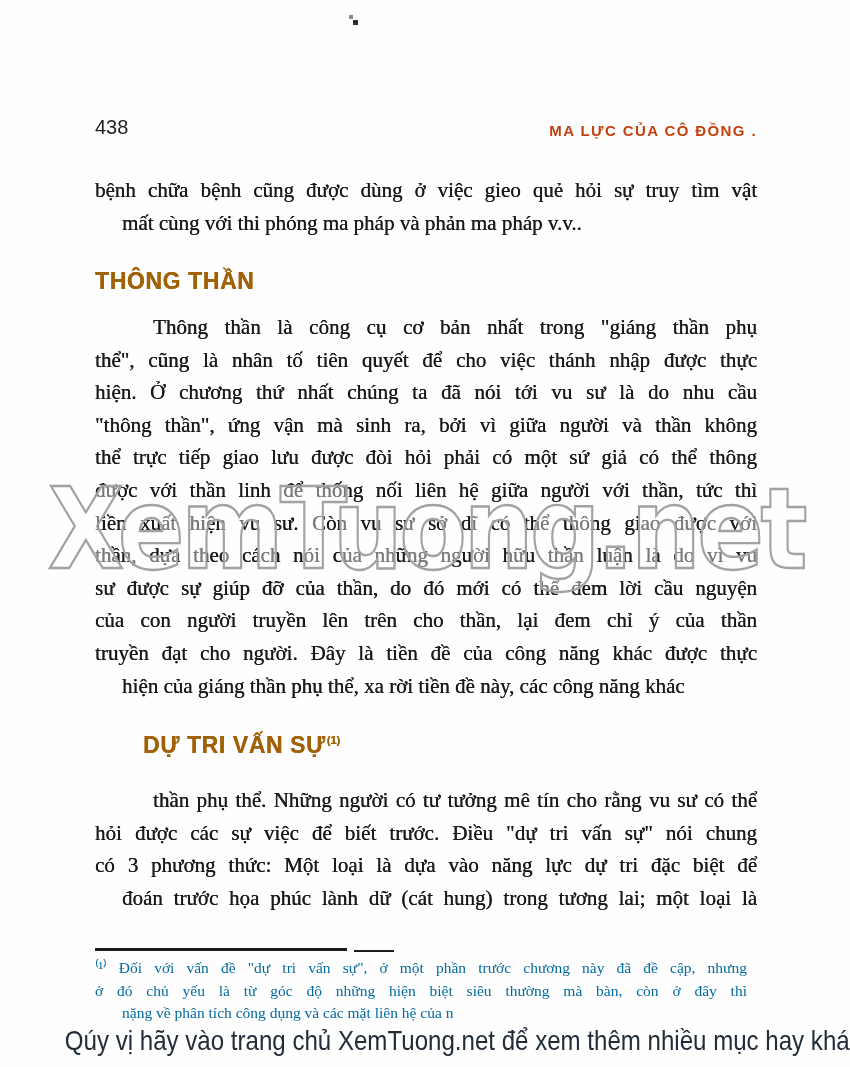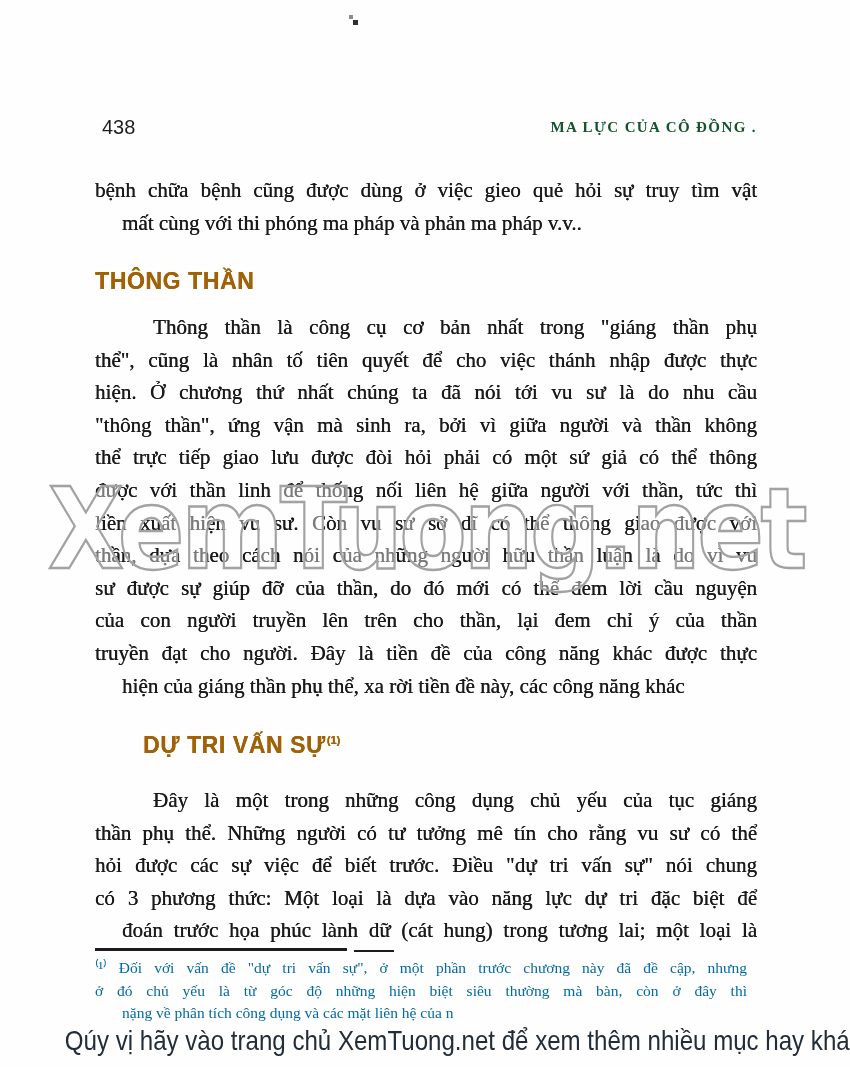--- a/index.html
+++ b/index.html
@@ -4,27 +4,27 @@
 <style>
   html,body { margin:0; padding:0; background:#ffffff; }
   .page {
     position:relative; width:850px; height:1067px;
     background:#fefefe; overflow:hidden;
     font-family:"Liberation Serif", serif; color:#1a1a1a;
   }
 
   
   .page-header {
-    position:absolute; left:102px; right:93px; top:116px;
-    display:flex; justify-content:space-between; align-items:center;
+    position:absolute; left:95px; right:93px; top:116px;
+    display:flex; justify-content:space-between; align-items:flex-end;
   }
   .page-number { font-family:"Liberation Sans", sans-serif; font-size:20px; color:#1f1f1f; }
   .running-title {
-    font-family:Liberation Serif, serif; font-weight:bold;
-    font-size:15px; letter-spacing:1.4px; color:#14532d;
+    font-family:Liberation Sans, sans-serif; font-weight:bold;
+    font-size:15px; letter-spacing:1.4px; color:#c2410c;
   }
 
   
   .body-text { font-size:21px; line-height:32.6px; text-shadow:0.3px 0 0 currentColor; }
   .lines .tline { text-align:justify; text-align-last:justify; }
   .lines .tline:last-child { text-align-last:left;margin-left:27px; }
   .lines.continues .tline:last-child { text-align-last:justify; }
   .lines.indent-first .tline:first-child { text-indent:58px; }
 
   .para1 { position:absolute; left:95px; top:174px; width:662px; }
@@ -100,21 +100,20 @@
       <div class="tline">của con người truyền lên trên cho thần, lại đem chỉ ý của thần</div>
       <div class="tline">truyền đạt cho người. Đây là tiền đề của công năng khác được thực</div>
       <div class="tline">hiện của giáng thần phụ thể, xa rời tiền đề này, các công năng khác</div>
     </div>
 
   <div class="heading heading2">
     <span>DỰ TRI VẤN SỰ</span><sup>(1)</sup>
   </div>
 
   <div class="para3 body-text lines indent-first continues">
-      <div class="tline">Đây là một trong những công dụng chủ yếu của tục giáng</div>
       <div class="tline">thần phụ thể. Những người có tư tưởng mê tín cho rằng vu sư có thể</div>
       <div class="tline">hỏi được các sự việc để biết trước. Điều "dự tri vấn sự" nói chung</div>
       <div class="tline">có 3 phương thức: Một loại là dựa vào năng lực dự tri đặc biệt để</div>
       <div class="tline">đoán trước họa phúc lành dữ (cát hung) trong tương lai; một loại là</div>
     </div>
 
   <div class="fn-rule">
     <span class="long"></span><span class="dash"></span>
   </div>
 

